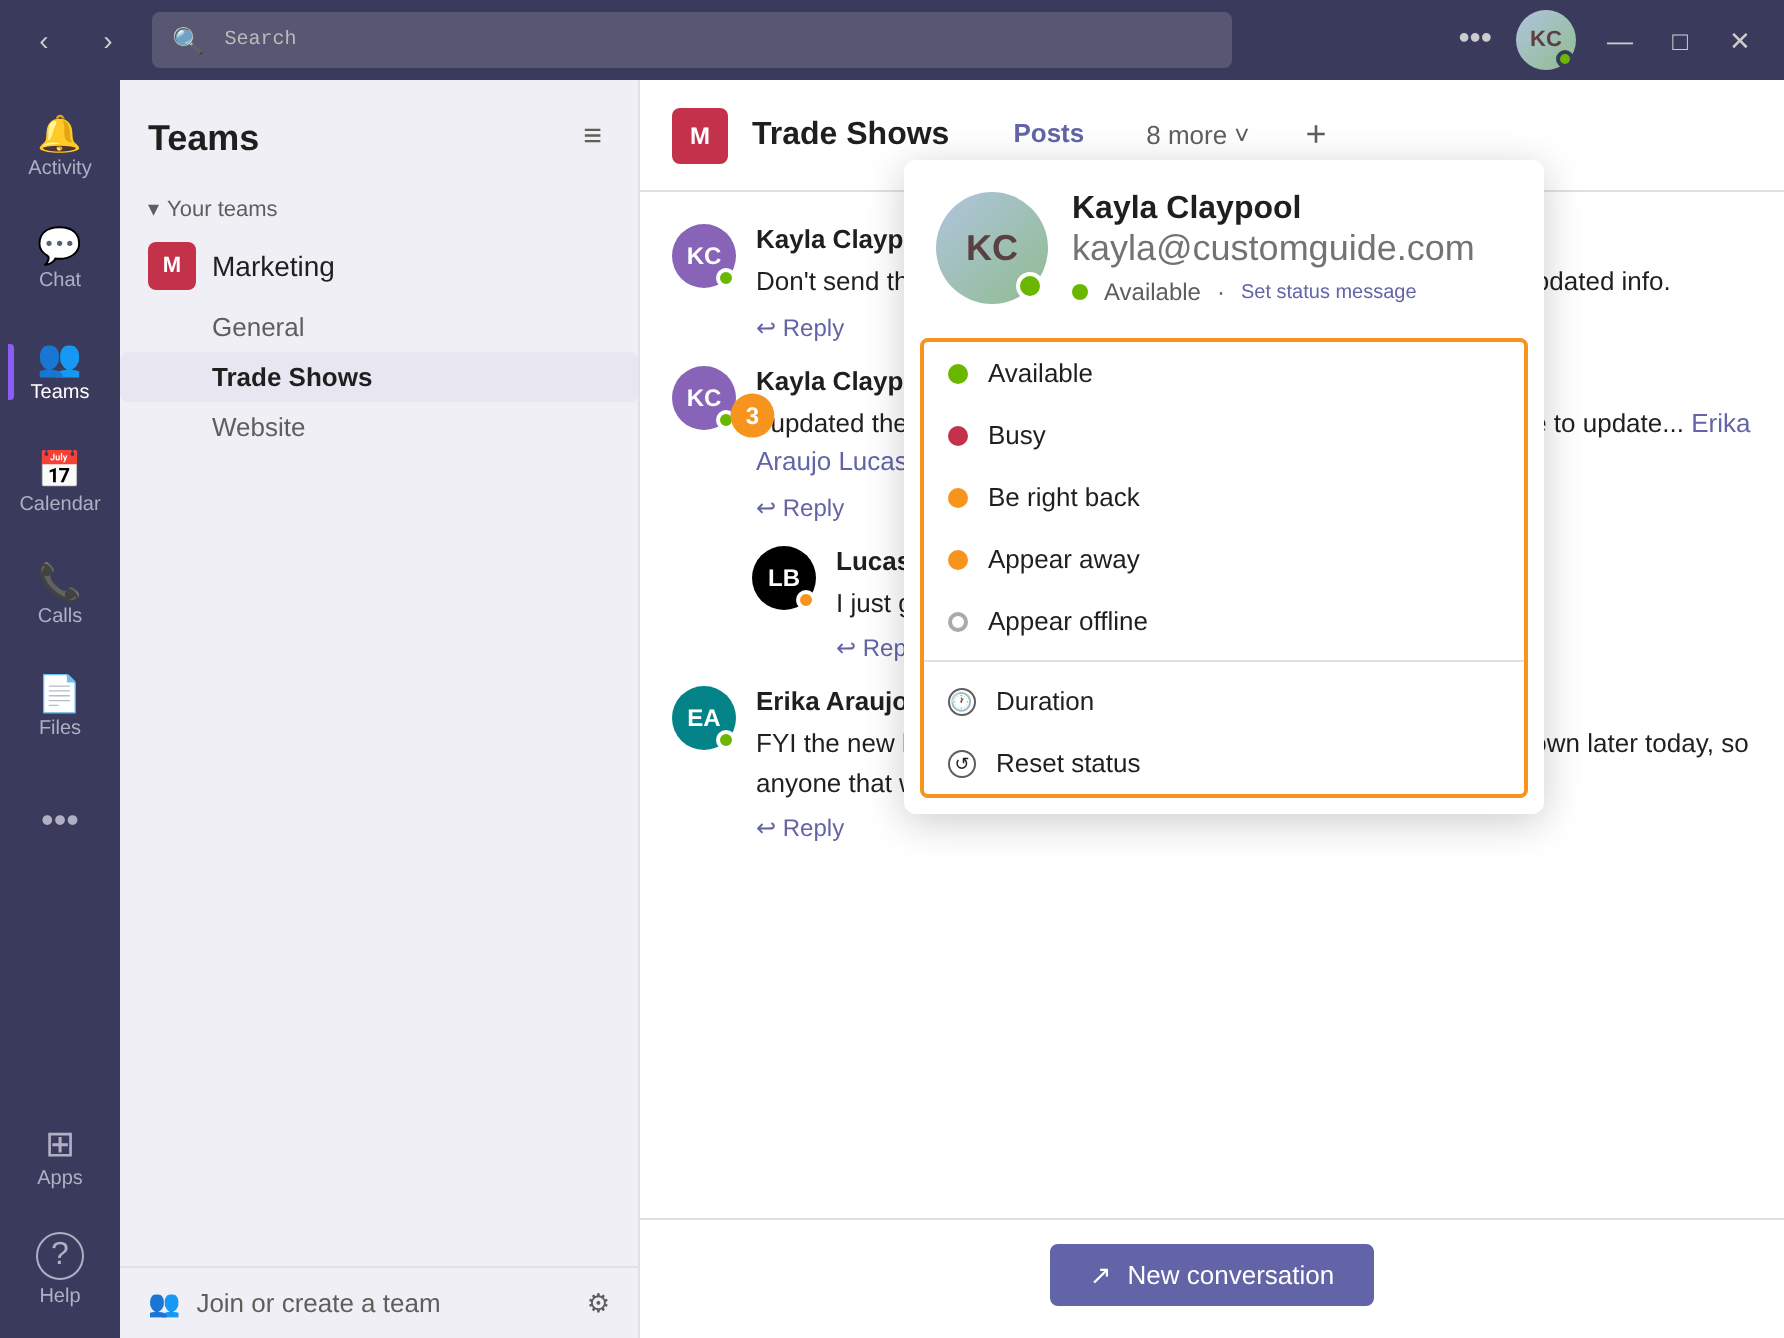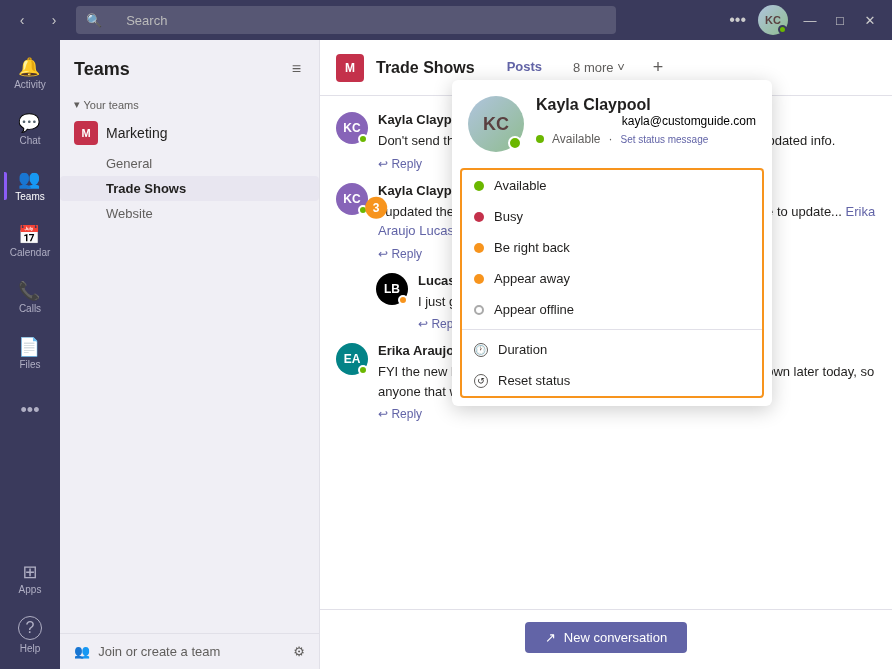--- a/index.html
+++ b/index.html
@@ -36,23 +36,24 @@
       align-items: center;
       padding: 0 10px;
       color: #ddd;
       font-size: 13px;
     }
     .search-bar input {
       background: transparent;
       border: none;
       outline: none;
       color: #ddd;
-      font-size: 13px;
+      font-size: 10px;
       width: 100%;
-      margin-left: 24px;
+      margin-left: 10px;
+      font-family: Liberation Mono, monospace;
     }
     .search-bar input::placeholder { color: #bbb; }
     .titlebar-right { margin-left: auto; display: flex; align-items: center; gap: 8px; }
     .titlebar-dots { color: #ccc; font-size: 16px; cursor: pointer; padding: 4px; }
     .avatar-container { position: relative; }
     .avatar-img {
       width: 30px; height: 30px; border-radius: 50%;
       background: linear-gradient(135deg, #b0c4de, #8fbc8f);
       display: flex; align-items: center; justify-content: center;
       color: #555; font-size: 12px; font-weight: bold;
@@ -282,21 +283,21 @@
       font-size: 20px; font-weight: bold; color: #555;
       position: relative; flex-shrink: 0;
     }
     .profile-avatar-status {
       position: absolute; bottom: 2px; right: 2px;
       width: 14px; height: 14px; border-radius: 50%;
       background: #6bb700; border: 2px solid white;
     }
     .profile-info { flex: 1; }
     .profile-name { font-size: 16px; font-weight: 600; color: #201f1e; }
-    .profile-email { font-size: 12px; color: #000000; text-align: right; }
+    .profile-email { font-size: 18px; color: #737373; }
     .profile-status-row {
       display: flex; align-items: center; gap: 8px;
       margin-top: 4px; font-size: 12px; color: #605e5c;
     }
     .profile-status-dot { width: 8px; height: 8px; border-radius: 50%; background: #6bb700; }
     .profile-set-status { color: #6264a7; cursor: pointer; font-size: 10px; }
 
     
     .status-dropdown {
       border: 2px solid #f7941d;

